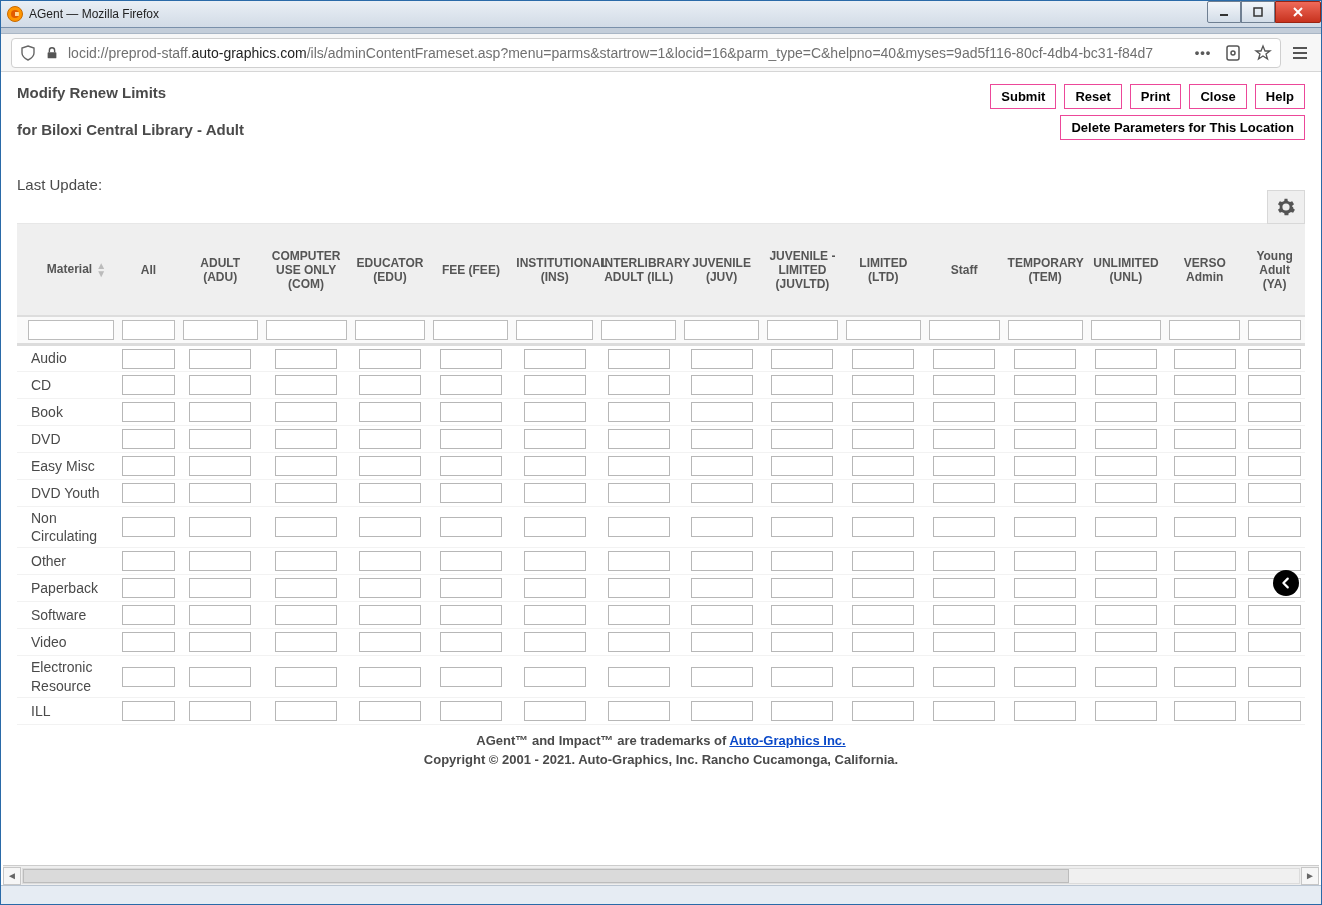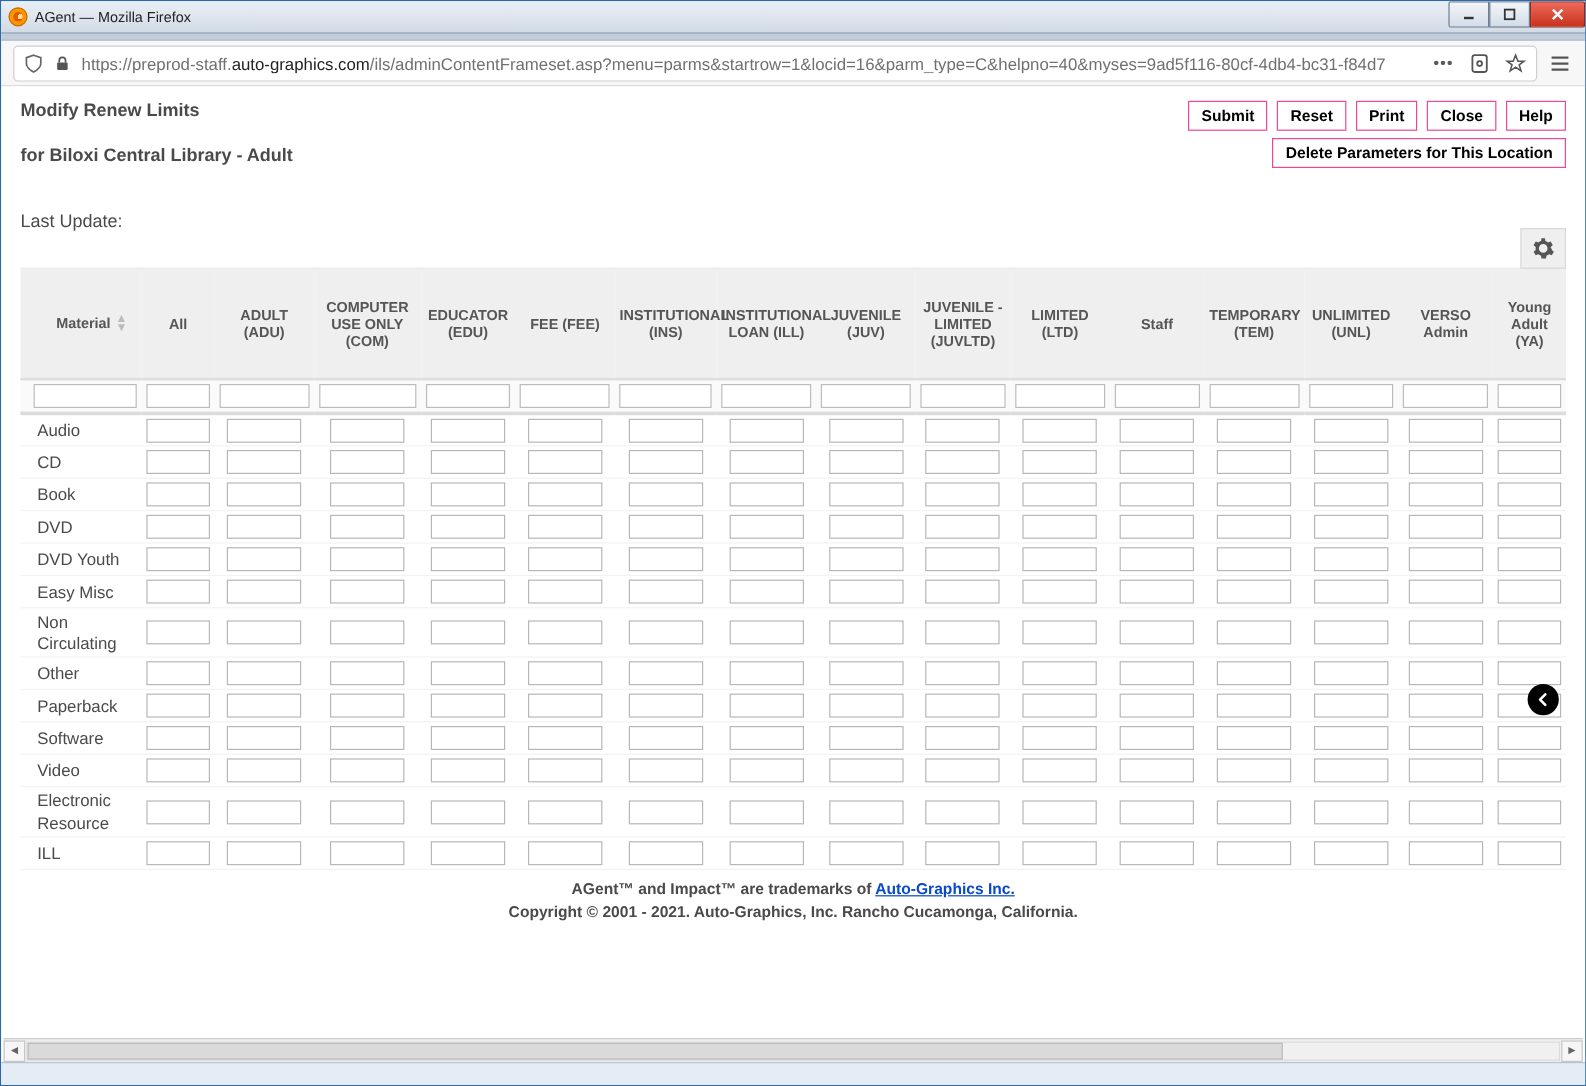--- a/index.html
+++ b/index.html
@@ -160,21 +160,21 @@
           <path d="M8 1 L14 3 V8 C14 12 8 15 8 15 C8 15 2 12 2 8 V3 Z" fill="none" stroke="#666" stroke-width="1.4"></path>
         </svg>
     </span>
     <span class="lock">
       <svg viewBox="0 0 16 16" width="14" height="14">
           <rect x="3" y="7" width="10" height="7" rx="1" fill="#555"></rect>
           <path d="M5 7 V5 a3 3 0 0 1 6 0 V7" fill="none" stroke="#555" stroke-width="1.6"></path>
         </svg>
     </span>
     <span class="urltext">
-      <span>https://preprod-staff.</span><span class="host">auto-graphics.com</span><span>/ils/adminContentFrameset.asp?menu=parms&amp;startrow=1&amp;locid=16&amp;parm_type=C&amp;helpno=40&amp;myses=9ad5f116-80cf-4db4-bc31-f84d7</span>
+      <span>locid://preprod-staff.</span><span class="host">auto-graphics.com</span><span>/ils/adminContentFrameset.asp?menu=parms&amp;startrow=1&amp;locid=16&amp;parm_type=C&amp;helpno=40&amp;myses=9ad5f116-80cf-4db4-bc31-f84d7</span>
     </span>
     <span class="trail-icons">
       <span style="font-weight:bold; letter-spacing:1px;">•••</span>
       <span>
         <svg viewBox="0 0 18 18" width="18" height="18">
             <rect x="3" y="2" width="12" height="14" rx="2" fill="none" stroke="#555" stroke-width="1.5"></rect>
             <circle cx="9" cy="9" r="2" fill="none" stroke="#555" stroke-width="1.5"></circle>
           </svg>
       </span>
       <span>
@@ -243,21 +243,21 @@
           </colgroup>
         <thead>
             <tr id="headrow">
               <th>Material<span class="sort-icon"></span></th>
               <th>All</th>
               <th>ADULT (ADU)</th>
               <th>COMPUTER USE ONLY (COM)</th>
               <th>EDUCATOR (EDU)</th>
               <th>FEE (FEE)</th>
               <th>INSTITUTIONAL (INS)</th>
-              <th>INSTITUTIONAL LOAN (ILL)</th>
+              <th>INTERLIBRARY ADULT (ILL)</th>
               <th>JUVENILE (JUV)</th>
               <th>JUVENILE - LIMITED (JUVLTD)</th>
               <th>LIMITED (LTD)</th>
               <th>Staff</th>
               <th>TEMPORARY (TEM)</th>
               <th>UNLIMITED (UNL)</th>
               <th>VERSO Admin</th>
               <th>Young Adult (YA)</th>
             </tr>
           </thead>
@@ -468,69 +468,69 @@
                 <input type="text" class="cellinput" style="">
               </td>
               <td>
                 <input type="text" class="cellinput" style="">
               </td>
               <td>
                 <input type="text" class="cellinput" style="">
               </td>
             </tr>
             <tr class="datarow">
+              <td>Easy Misc</td>
+              <td>
+                <input type="text" class="cellinput" style="">
+              </td>
+              <td>
+                <input type="text" class="cellinput" style="">
+              </td>
+              <td>
+                <input type="text" class="cellinput" style="">
+              </td>
+              <td>
+                <input type="text" class="cellinput" style="">
+              </td>
+              <td>
+                <input type="text" class="cellinput" style="">
+              </td>
+              <td>
+                <input type="text" class="cellinput" style="">
+              </td>
+              <td>
+                <input type="text" class="cellinput" style="">
+              </td>
+              <td>
+                <input type="text" class="cellinput" style="">
+              </td>
+              <td>
+                <input type="text" class="cellinput" style="">
+              </td>
+              <td>
+                <input type="text" class="cellinput" style="">
+              </td>
+              <td>
+                <input type="text" class="cellinput" style="">
+              </td>
+              <td>
+                <input type="text" class="cellinput" style="">
+              </td>
+              <td>
+                <input type="text" class="cellinput" style="">
+              </td>
+              <td>
+                <input type="text" class="cellinput" style="">
+              </td>
+              <td>
+                <input type="text" class="cellinput" style="">
+              </td>
+            </tr>
+            <tr class="datarow">
               <td>DVD Youth</td>
-              <td>
-                <input type="text" class="cellinput" style="">
-              </td>
-              <td>
-                <input type="text" class="cellinput" style="">
-              </td>
-              <td>
-                <input type="text" class="cellinput" style="">
-              </td>
-              <td>
-                <input type="text" class="cellinput" style="">
-              </td>
-              <td>
-                <input type="text" class="cellinput" style="">
-              </td>
-              <td>
-                <input type="text" class="cellinput" style="">
-              </td>
-              <td>
-                <input type="text" class="cellinput" style="">
-              </td>
-              <td>
-                <input type="text" class="cellinput" style="">
-              </td>
-              <td>
-                <input type="text" class="cellinput" style="">
-              </td>
-              <td>
-                <input type="text" class="cellinput" style="">
-              </td>
-              <td>
-                <input type="text" class="cellinput" style="">
-              </td>
-              <td>
-                <input type="text" class="cellinput" style="">
-              </td>
-              <td>
-                <input type="text" class="cellinput" style="">
-              </td>
-              <td>
-                <input type="text" class="cellinput" style="">
-              </td>
-              <td>
-                <input type="text" class="cellinput" style="">
-              </td>
-            </tr>
-            <tr class="datarow">
-              <td>Easy Misc</td>
               <td>
                 <input type="text" class="cellinput" style="">
               </td>
               <td>
                 <input type="text" class="cellinput" style="">
               </td>
               <td>
                 <input type="text" class="cellinput" style="">
               </td>
               <td>

